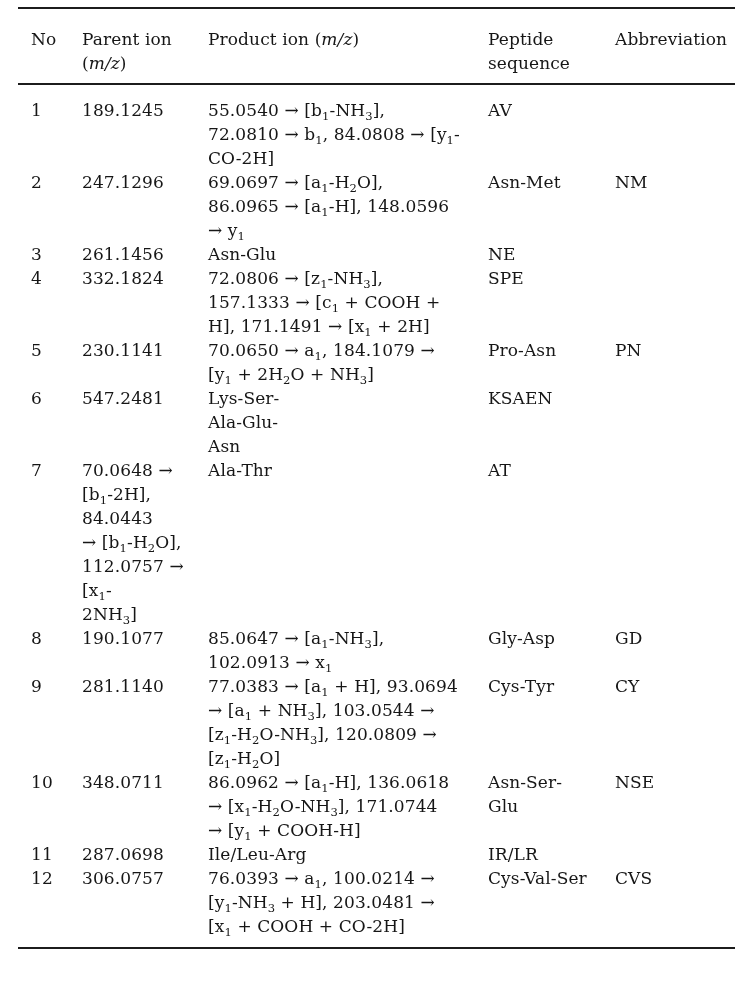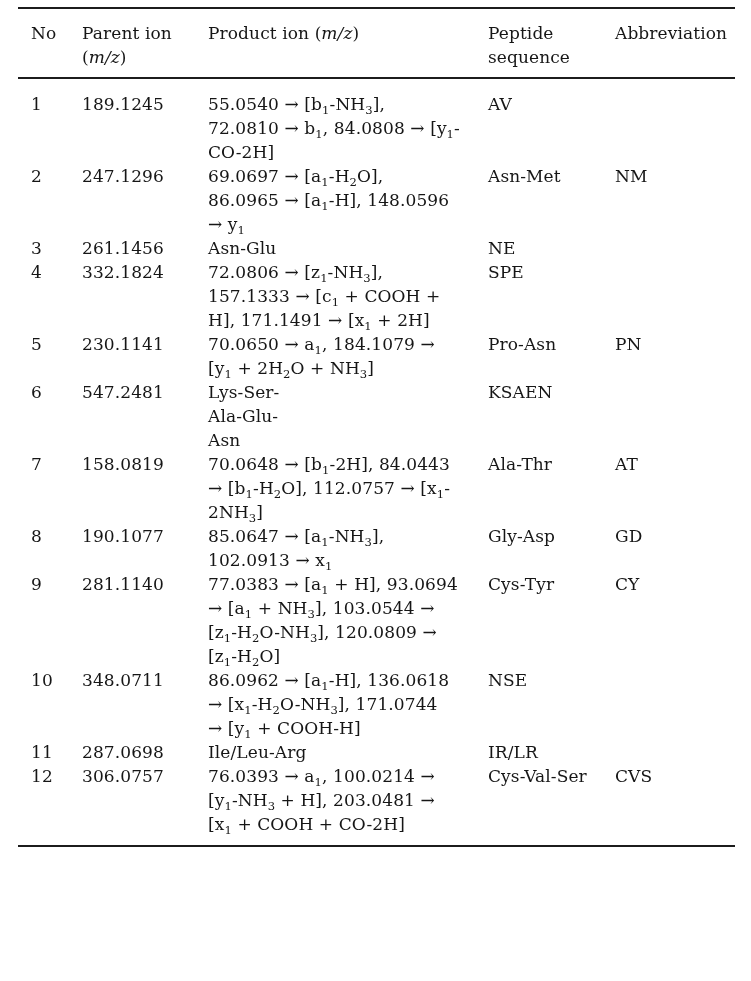--- a/index.html
+++ b/index.html
@@ -14,21 +14,21 @@
     color: #161616;
     overflow: hidden;
   }
   .table-wrap {
     margin: 7px 0 0 18px;
     width: 717px;
   }
   .thead {
     border-top: 2px solid #1c1c1c;
     border-bottom: 2px solid #1c1c1c;
-    padding: 12px 0 8px 0;
+    padding: 18px 0 8px 0;
   }
   .tbody {
     border-bottom: 2px solid #1c1c1c;
     padding: 13px 0 9px 0;
   }
   .grid-row {
     display: grid;
     grid-template-columns: 64px 126px 280px 127px 120px;
     align-items: start;
   }
@@ -102,21 +102,20 @@
 
     <div class="grid-row">
       <div class="cell c-no">6</div>
       <div class="cell">547.2481</div>
       <div class="cell">Lys-Ser-<br>Ala-Glu-<br>Asn</div>
       <div class="cell">KSAEN</div>
     </div>
 
     <div class="grid-row">
       <div class="cell c-no">7</div>
-      <div class="cell">158.0819</div>
       <div class="cell">70.0648 → [b<sub>1</sub>-2H], 84.0443<br>→ [b<sub>1</sub>-H<sub>2</sub>O], 112.0757 → [x<sub>1</sub>-<br>2NH<sub>3</sub>]</div>
       <div class="cell">Ala-Thr</div>
       <div class="cell">AT</div>
     </div>
 
     <div class="grid-row">
       <div class="cell c-no">8</div>
       <div class="cell">190.1077</div>
       <div class="cell">85.0647 → [a<sub>1</sub>-NH<sub>3</sub>],<br>102.0913 → x<sub>1</sub></div>
       <div class="cell">Gly-Asp</div>
@@ -128,20 +127,21 @@
       <div class="cell">281.1140</div>
       <div class="cell">77.0383 → [a<sub>1</sub> + H], 93.0694<br>→ [a<sub>1</sub> + NH<sub>3</sub>], 103.0544 →<br>[z<sub>1</sub>-H<sub>2</sub>O-NH<sub>3</sub>], 120.0809 →<br>[z<sub>1</sub>-H<sub>2</sub>O]</div>
       <div class="cell">Cys-Tyr</div>
       <div class="cell">CY</div>
     </div>
 
     <div class="grid-row">
       <div class="cell c-no">10</div>
       <div class="cell">348.0711</div>
       <div class="cell">86.0962 → [a<sub>1</sub>-H], 136.0618<br>→ [x<sub>1</sub>-H<sub>2</sub>O-NH<sub>3</sub>], 171.0744<br>→ [y<sub>1</sub> + COOH-H]</div>
+      <div class="cell">Asn-Ser-<br>Glu</div>
       <div class="cell">NSE</div>
     </div>
 
     <div class="grid-row">
       <div class="cell c-no">11</div>
       <div class="cell">287.0698</div>
       <div class="cell">Ile/Leu-Arg</div>
       <div class="cell">IR/LR</div>
     </div>
 

